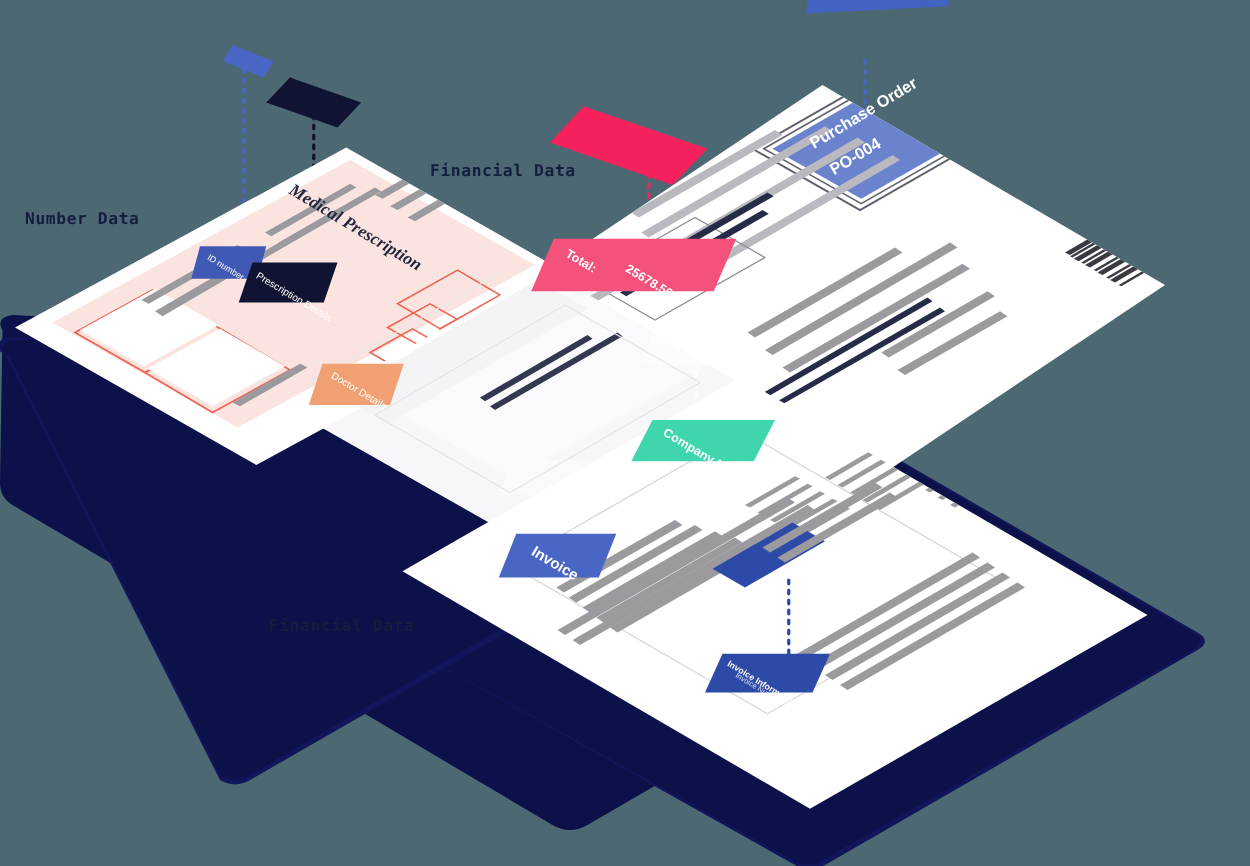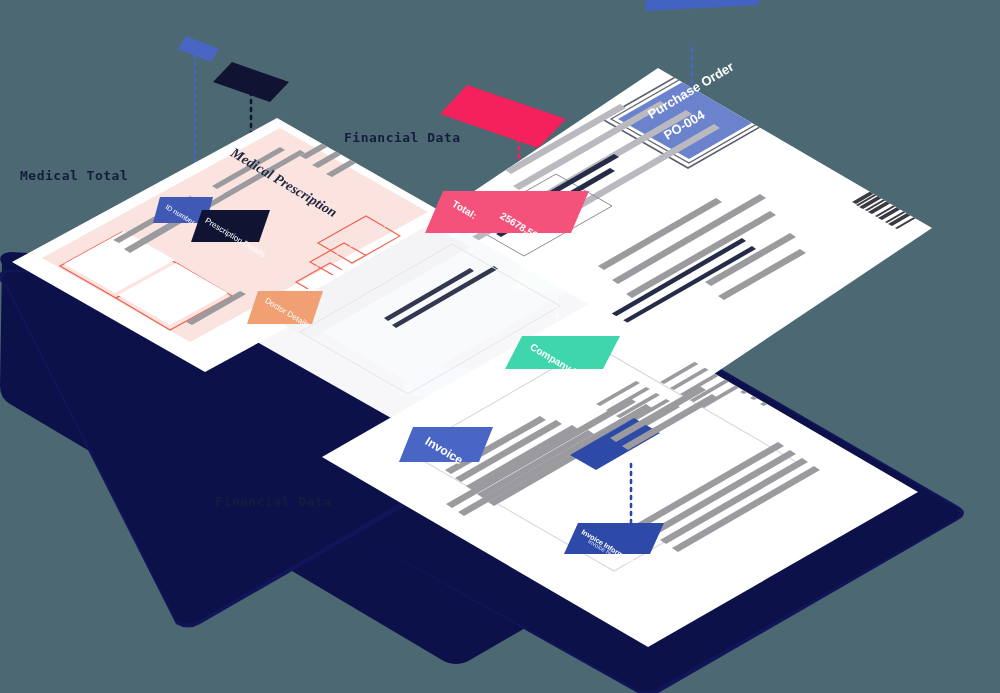--- a/index.html
+++ b/index.html
@@ -302,21 +302,21 @@
 
   <polygon points="413,427 493,427 479,462 399,462" fill="#4a66c4"></polygon>
   <polygon points="578,523 664,523 650,554 564,554" fill="#2e4aa8"></polygon>
 
   <g>
     <line x1="631" y1="464" x2="631" y2="524" stroke="#2e4aa8" stroke-width="2.6" stroke-dasharray="3 5" stroke-linecap="round"></line>
   </g>
 </svg>
 </div>
 
-<div class="cat-label" id="lbl-medical">Medical Total</div>
+<div class="cat-label" id="lbl-medical">Number Data</div>
 
 <div class="cat-label" id="lbl-purchasing">Financial Data</div>
 
 <div class="cat-label" id="lbl-financial">Financial Data</div>
 
 <div class="ov doctitle" style="left:236px;top:145px;font-size:14px;transform:rotate(31deg);">Medical Prescription</div>
 
 <div class="ov tagtxt thin" style="left:168px;top:203px;font-size:7px;transform:rotate(31deg);">ID number</div>
 
 <div class="ov tagtxt thin" style="left:208px;top:216px;font-size:8px;transform:rotate(31deg);">Prescription Details</div>

